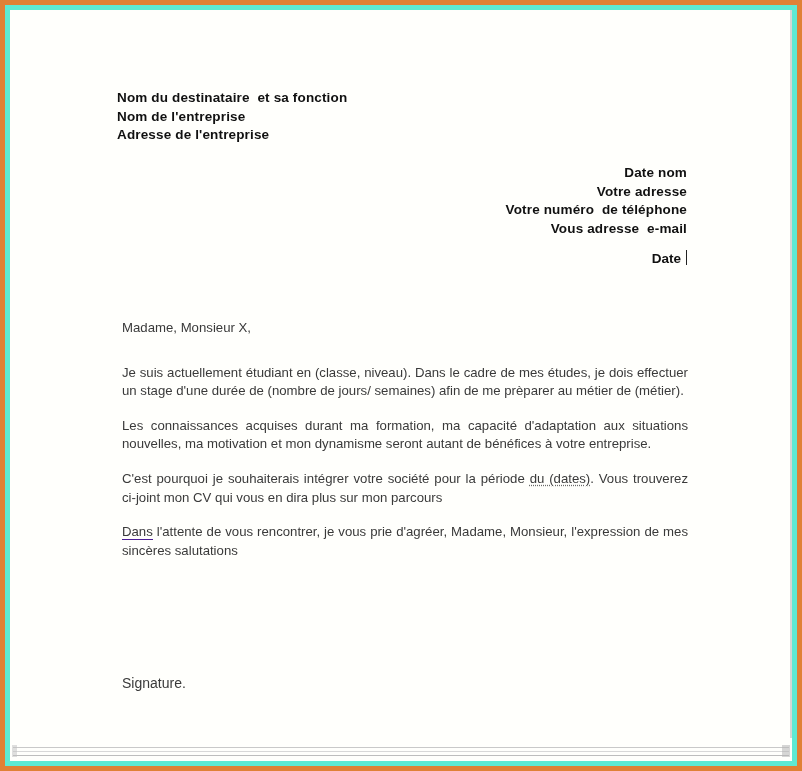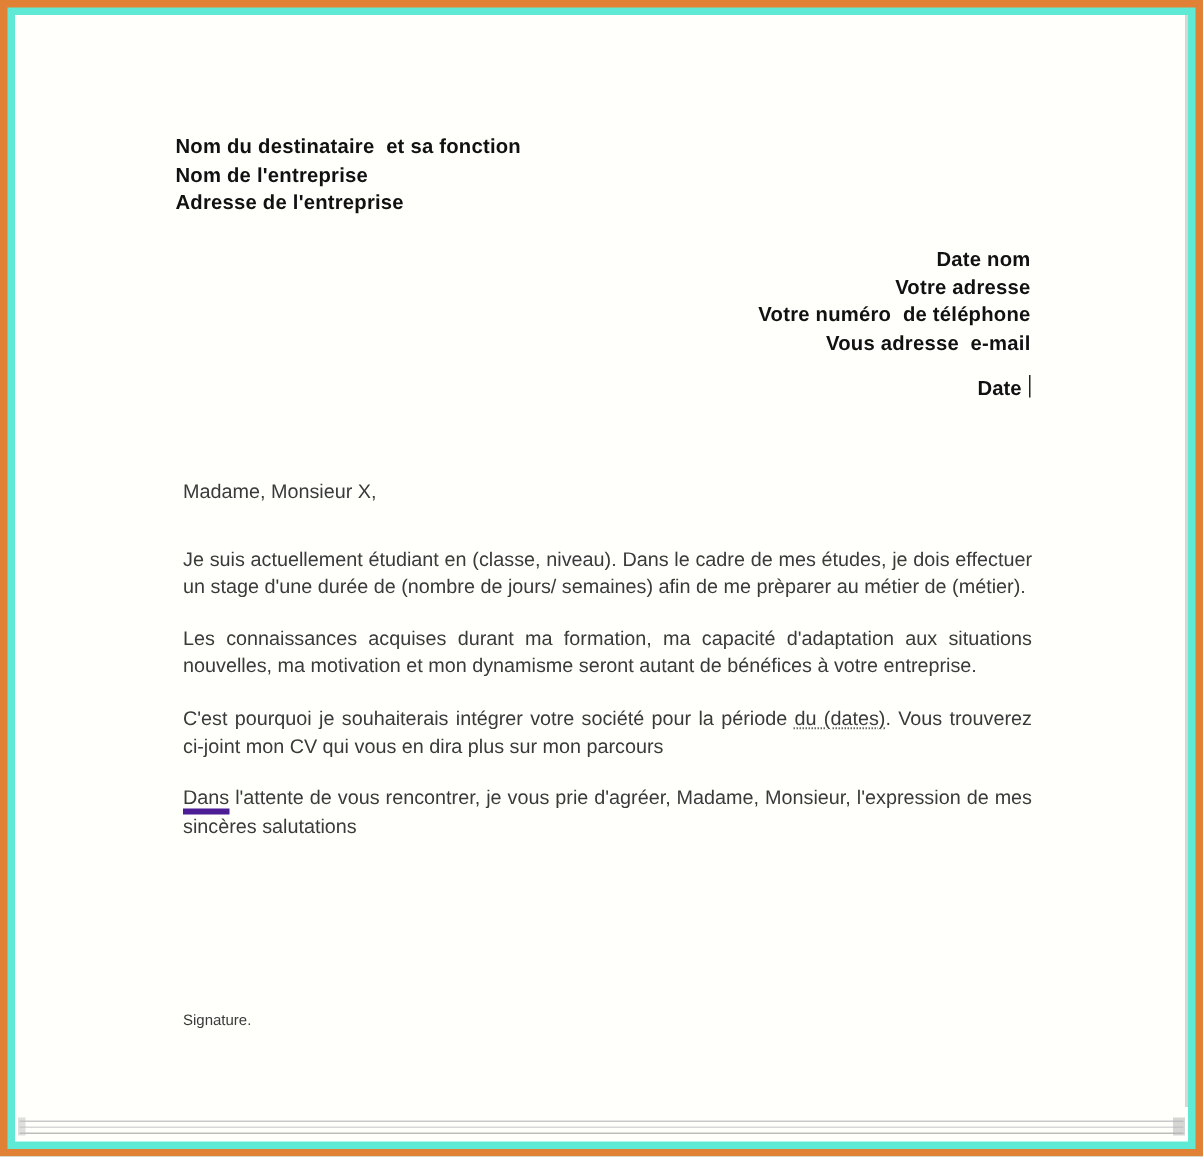--- a/index.html
+++ b/index.html
@@ -112,28 +112,28 @@
   .para:last-child { margin-bottom: 0; }
 
   
   .squiggle {
     text-decoration: underline;
     text-decoration-style: dotted;
     text-decoration-color: #6a6a6a;
     text-underline-offset: 2px;
   }
   .faint-underline {
-    border-bottom: 4px solid #4c1d95;
+    border-bottom: 1px solid #4c1d95;
   }
 
   .signature {
     position: absolute;
     left: 117px;
     top: 670px;
-    font-size: 10px;
+    font-size: 14px;
     color: #3a3a3a;
     white-space: pre;
   }
 
   
   .scan-line {
     position: absolute;
     left: 8px;
     right: 8px;
     height: 1px;

